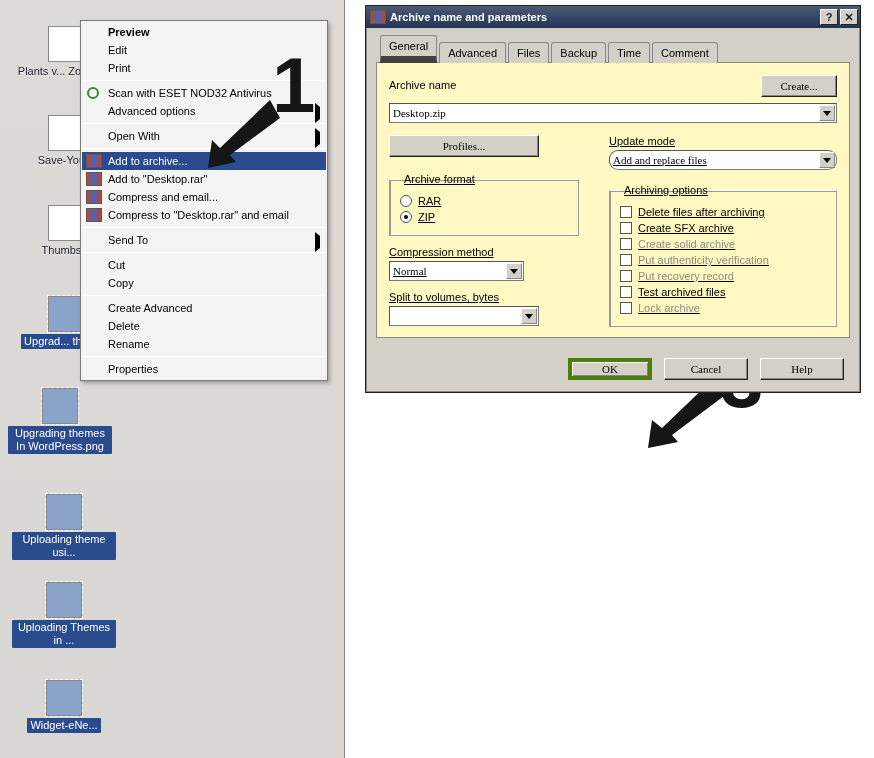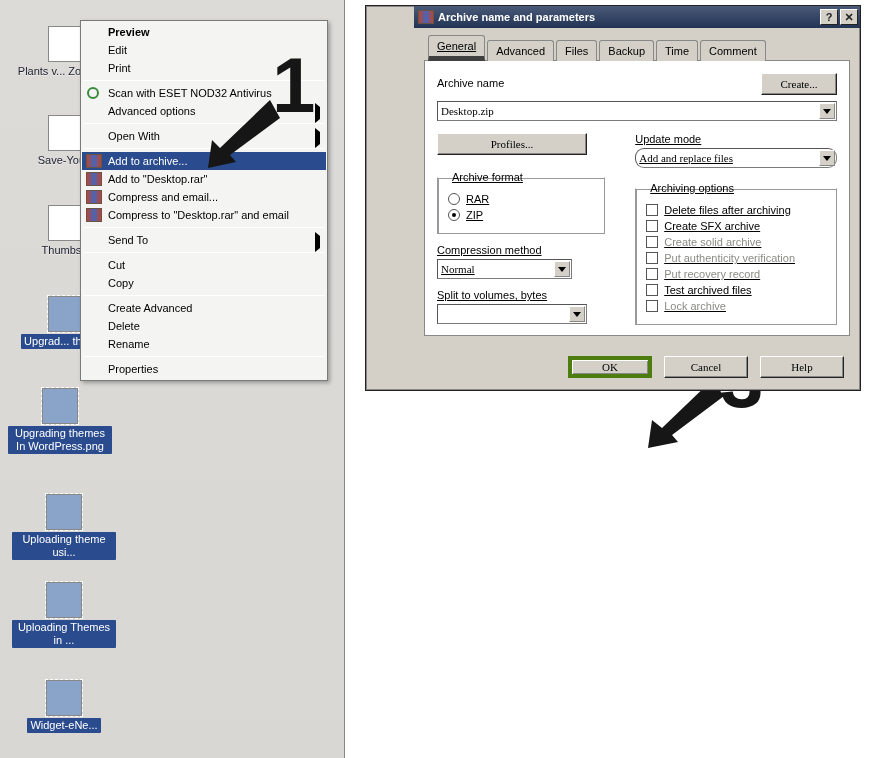--- a/index.html
+++ b/index.html
@@ -110,21 +110,20 @@
     transform-origin: top left;
   }
   
   .dialog {
     position: absolute;
     left: 365px; top: 5px;
     width: 496px;
     background: #d4d0c8;
     border: 1px solid #222;
     box-shadow: 0 0 0 1px #888 inset;
-    padding-left: 48px;
   }
   .titlebar {
     height: 22px;
     background: linear-gradient(#4a5a78,#223354);
     color: #fff;
     display: flex; align-items: center;
     padding: 0 2px 0 4px;
     font-weight: bold;
   }
   .titlebar .winrar-ico { margin-right: 4px; }
@@ -156,29 +155,28 @@
     position: relative;
     top: 1px;
     border-top-left-radius: 3px;
     border-top-right-radius: 3px;
     cursor: default;
     margin-right: 2px;
     font-size: 11px;
   }
   .tab.active {
     background: #d4d0c8;
-    border-bottom: 5px solid #404040;
+    border-bottom: 7px solid #404040;
     z-index: 2;
-    text-decoration: underline;
   }
   .tabcontent {
     border: 1px solid #888;
     border-top: none;
     padding: 12px 12px 10px;
-    background: #ffffff;
+    background: #fef9c3;
   }
   .row { display: flex; align-items: center; margin-bottom: 6px; }
   label.lbl-plain { display: block; margin-bottom: 3px; }
   .btn {
     min-width: 76px; height: 22px;
     background: #d4d0c8;
     border: 1px solid #222;
     border-top-color: #fff; border-left-color: #fff;
     box-shadow: inset -1px -1px 0 #888;
     padding: 0 10px;

